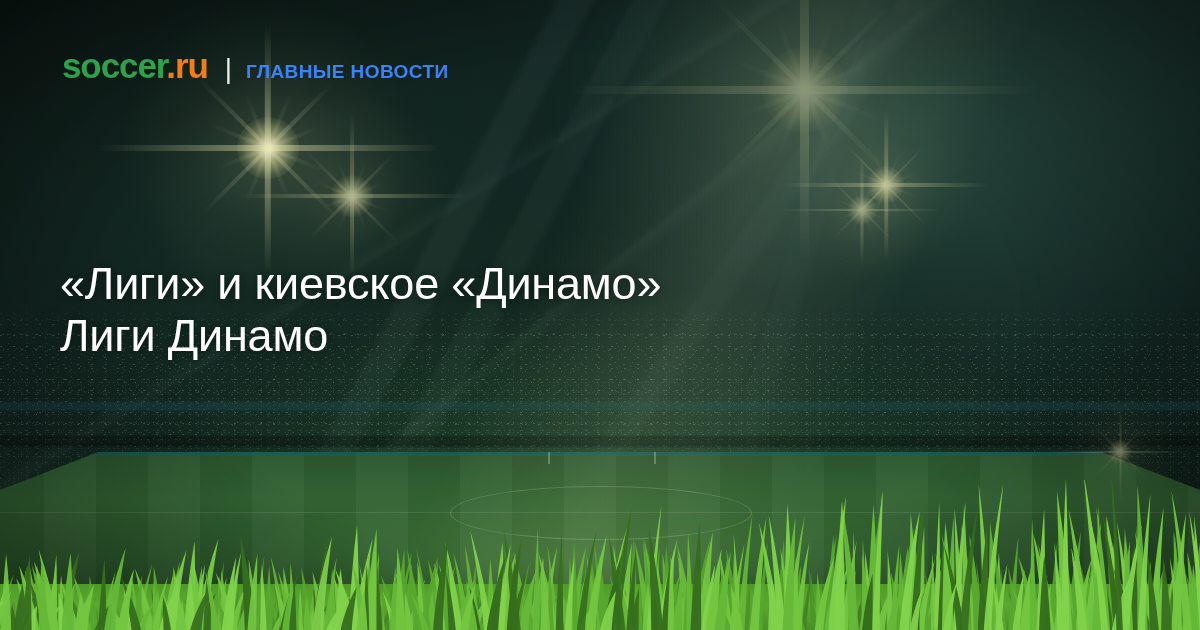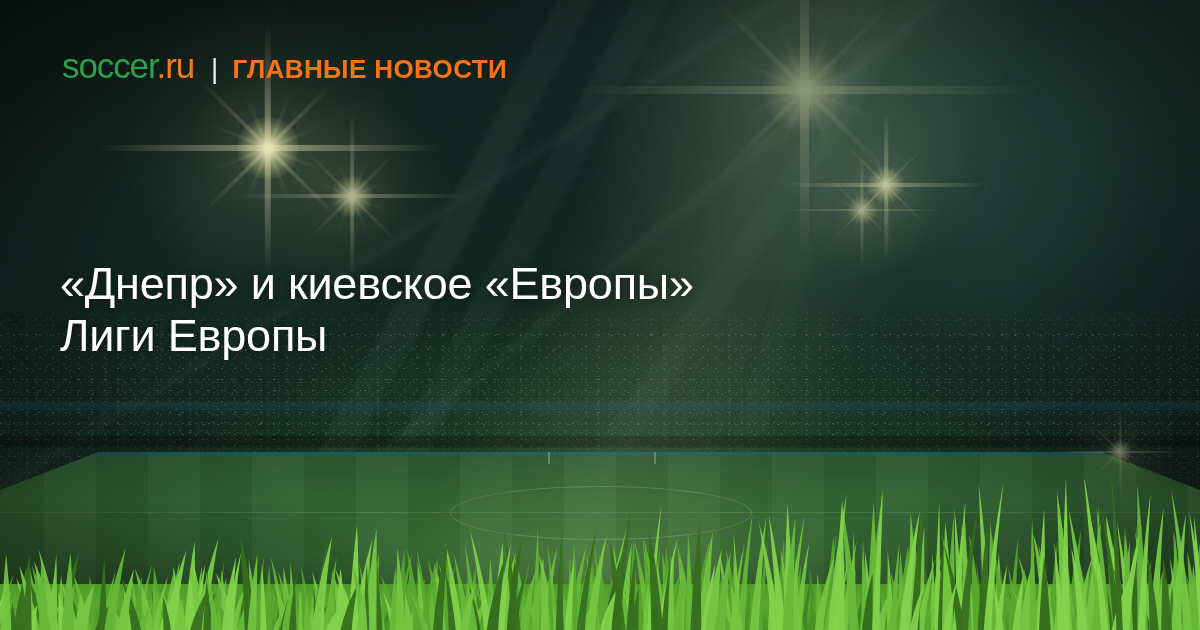--- a/index.html
+++ b/index.html
@@ -174,38 +174,38 @@
 
   
   .header {
     position: absolute;
     left: 62px; top: 48px;
     display: flex; align-items: baseline;
     z-index: 20;
   }
   .logo {
     font-size: 35px;
-    font-weight: 400;
+    font-weight: 700;
     letter-spacing: -1.1px;
     line-height: 1;
     white-space: nowrap;
   }
   .logo .soccer { color: #2fa04c; }
   .logo .ru { color: #ef7d19; }
   .divider {
     color: #ffffff;
     font-size: 28px;
     font-weight: 400;
     margin: 0 14px 0 17px;
     line-height: 1;
     opacity: .92;
   }
   .kicker {
-    color: #f97316;
-    font-size: 26px;
+    color: #3b82f6;
+    font-size: 19px;
     font-weight: 700;
     letter-spacing: 0.4px;
     line-height: 1;
     white-space: nowrap;
   }
 
   
   .headline {
     position: absolute;
     left: 60px; top: 228px;
@@ -1157,17 +1157,17 @@
 
   <div class="header">
     <div class="logo">
       <span class="soccer">soccer</span><span class="ru">.ru</span>
     </div>
     <span class="divider">|</span>
     <span class="kicker">ГЛАВНЫЕ НОВОСТИ</span>
   </div>
 
   <h1 class="headline">
-    <span class="ln">«Днепр» и киевское «Европы»</span>
-    <span class="ln">Лиги Европы</span>
+    <span class="ln">«Лиги» и киевское «Динамо»</span>
+    <span class="ln">Лиги Динамо</span>
   </h1>
 
 </div>
 
 </body></html>

